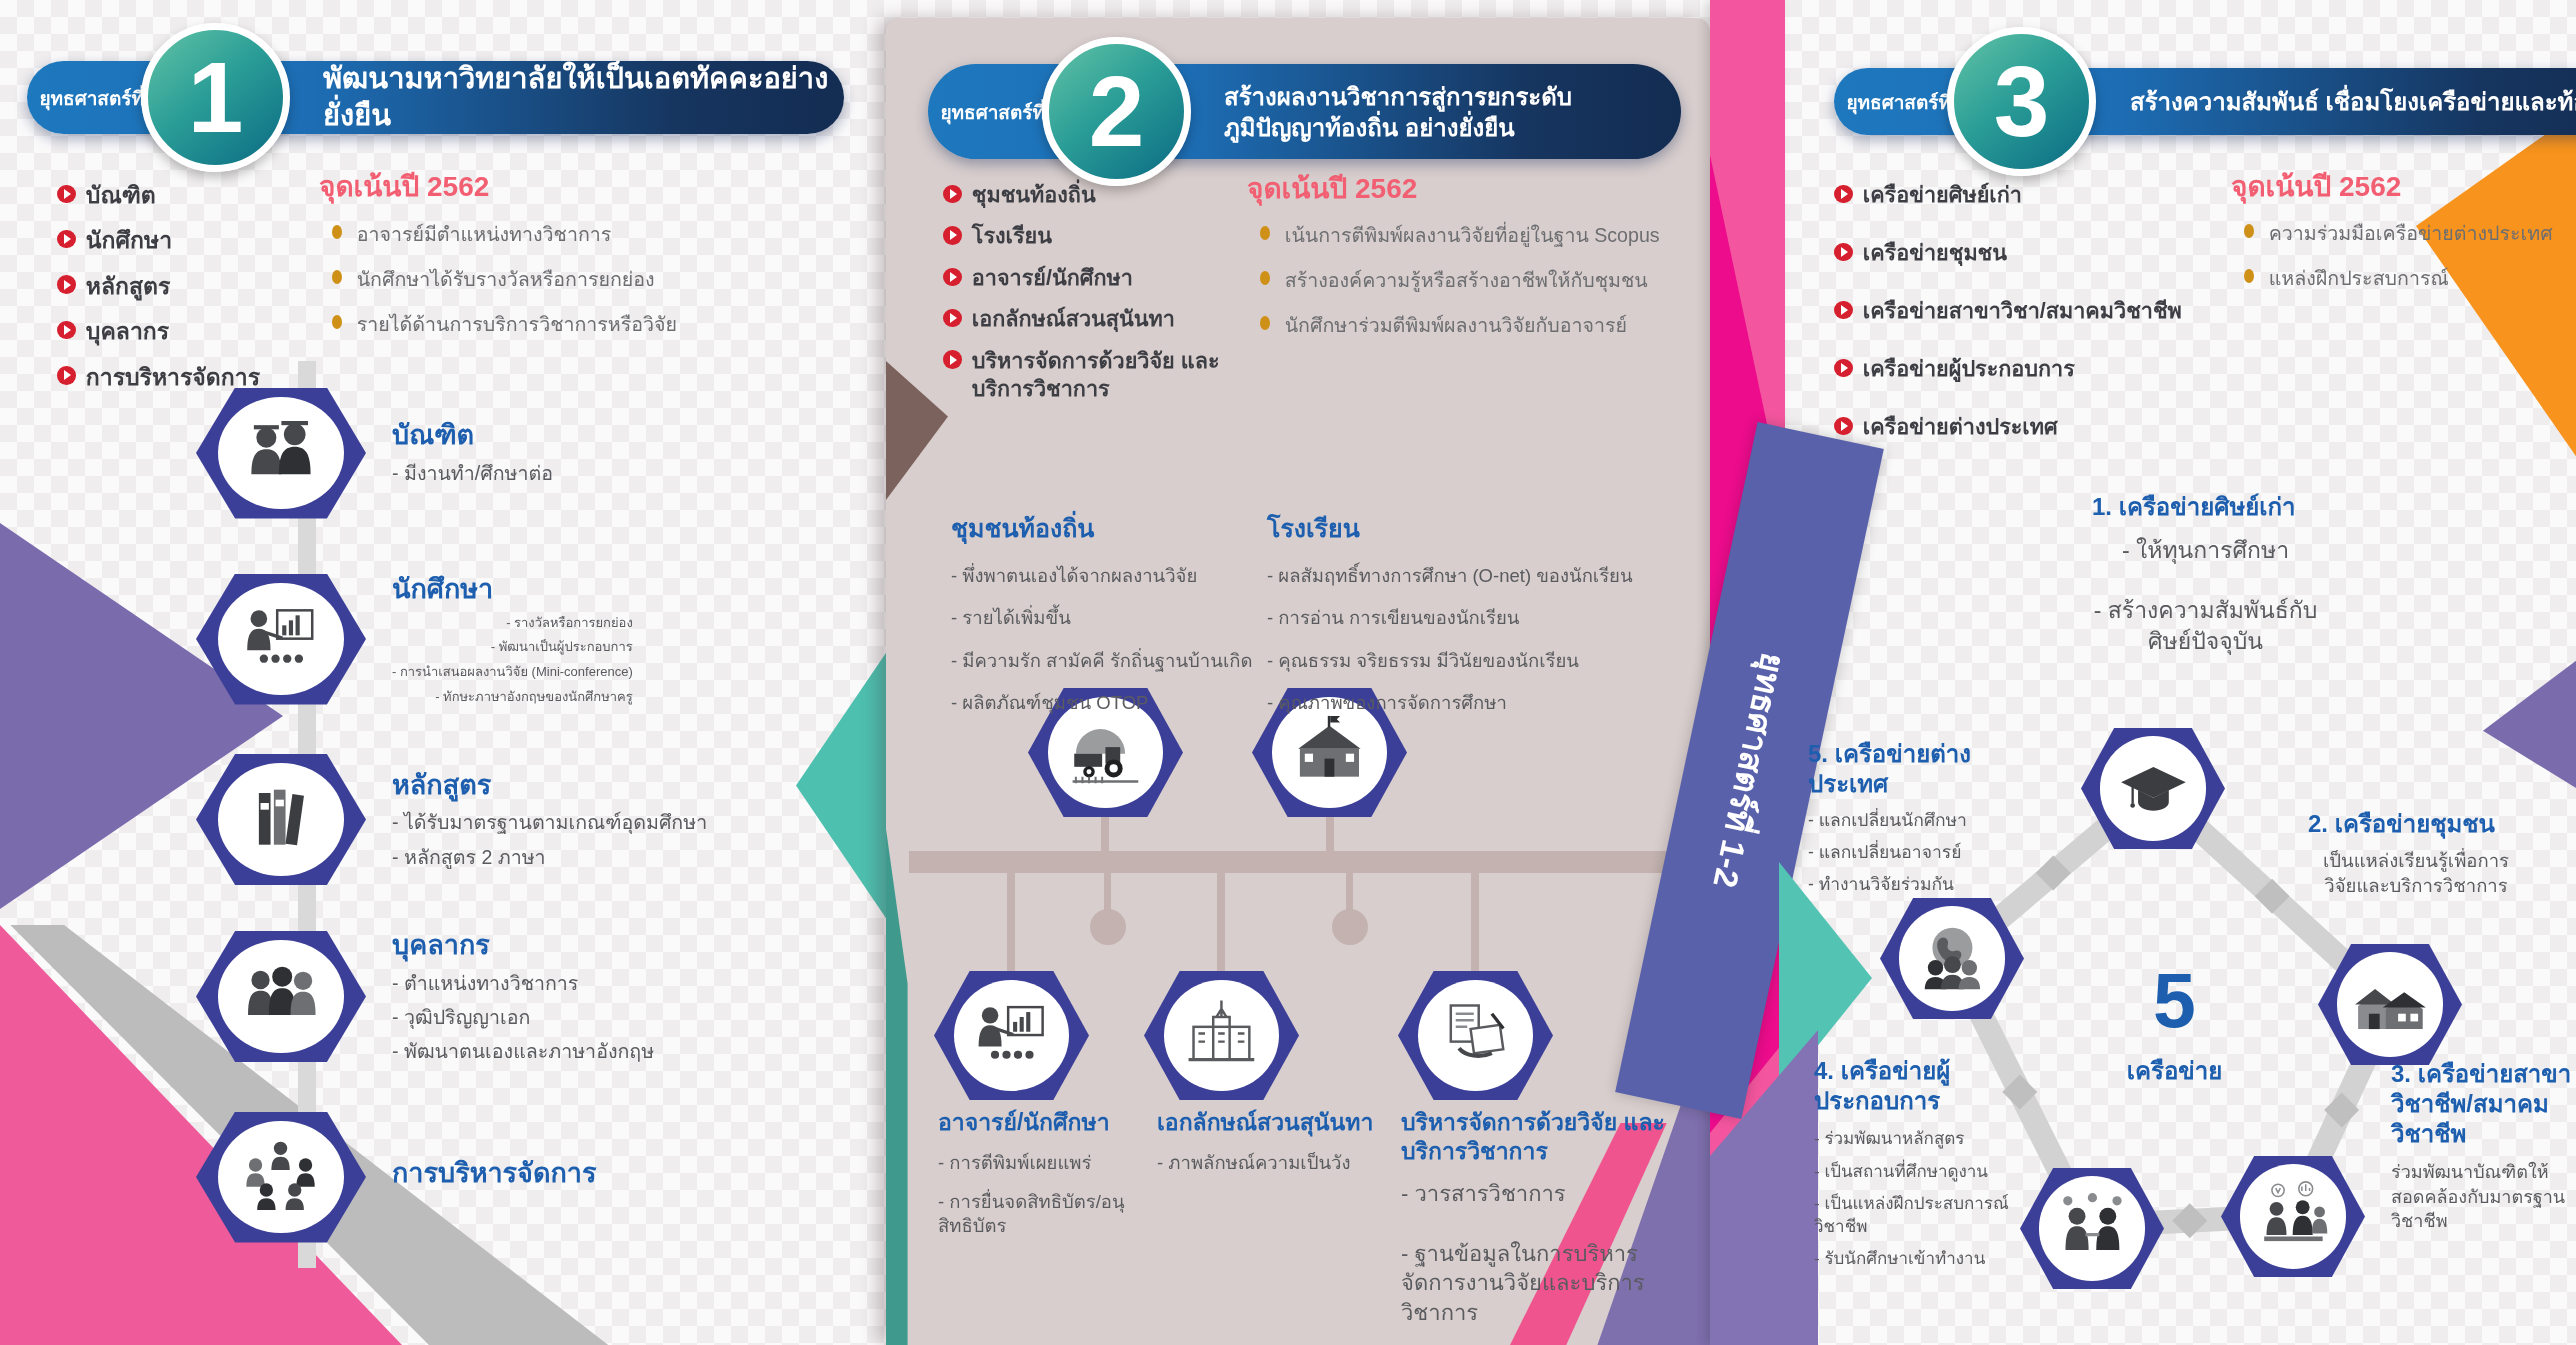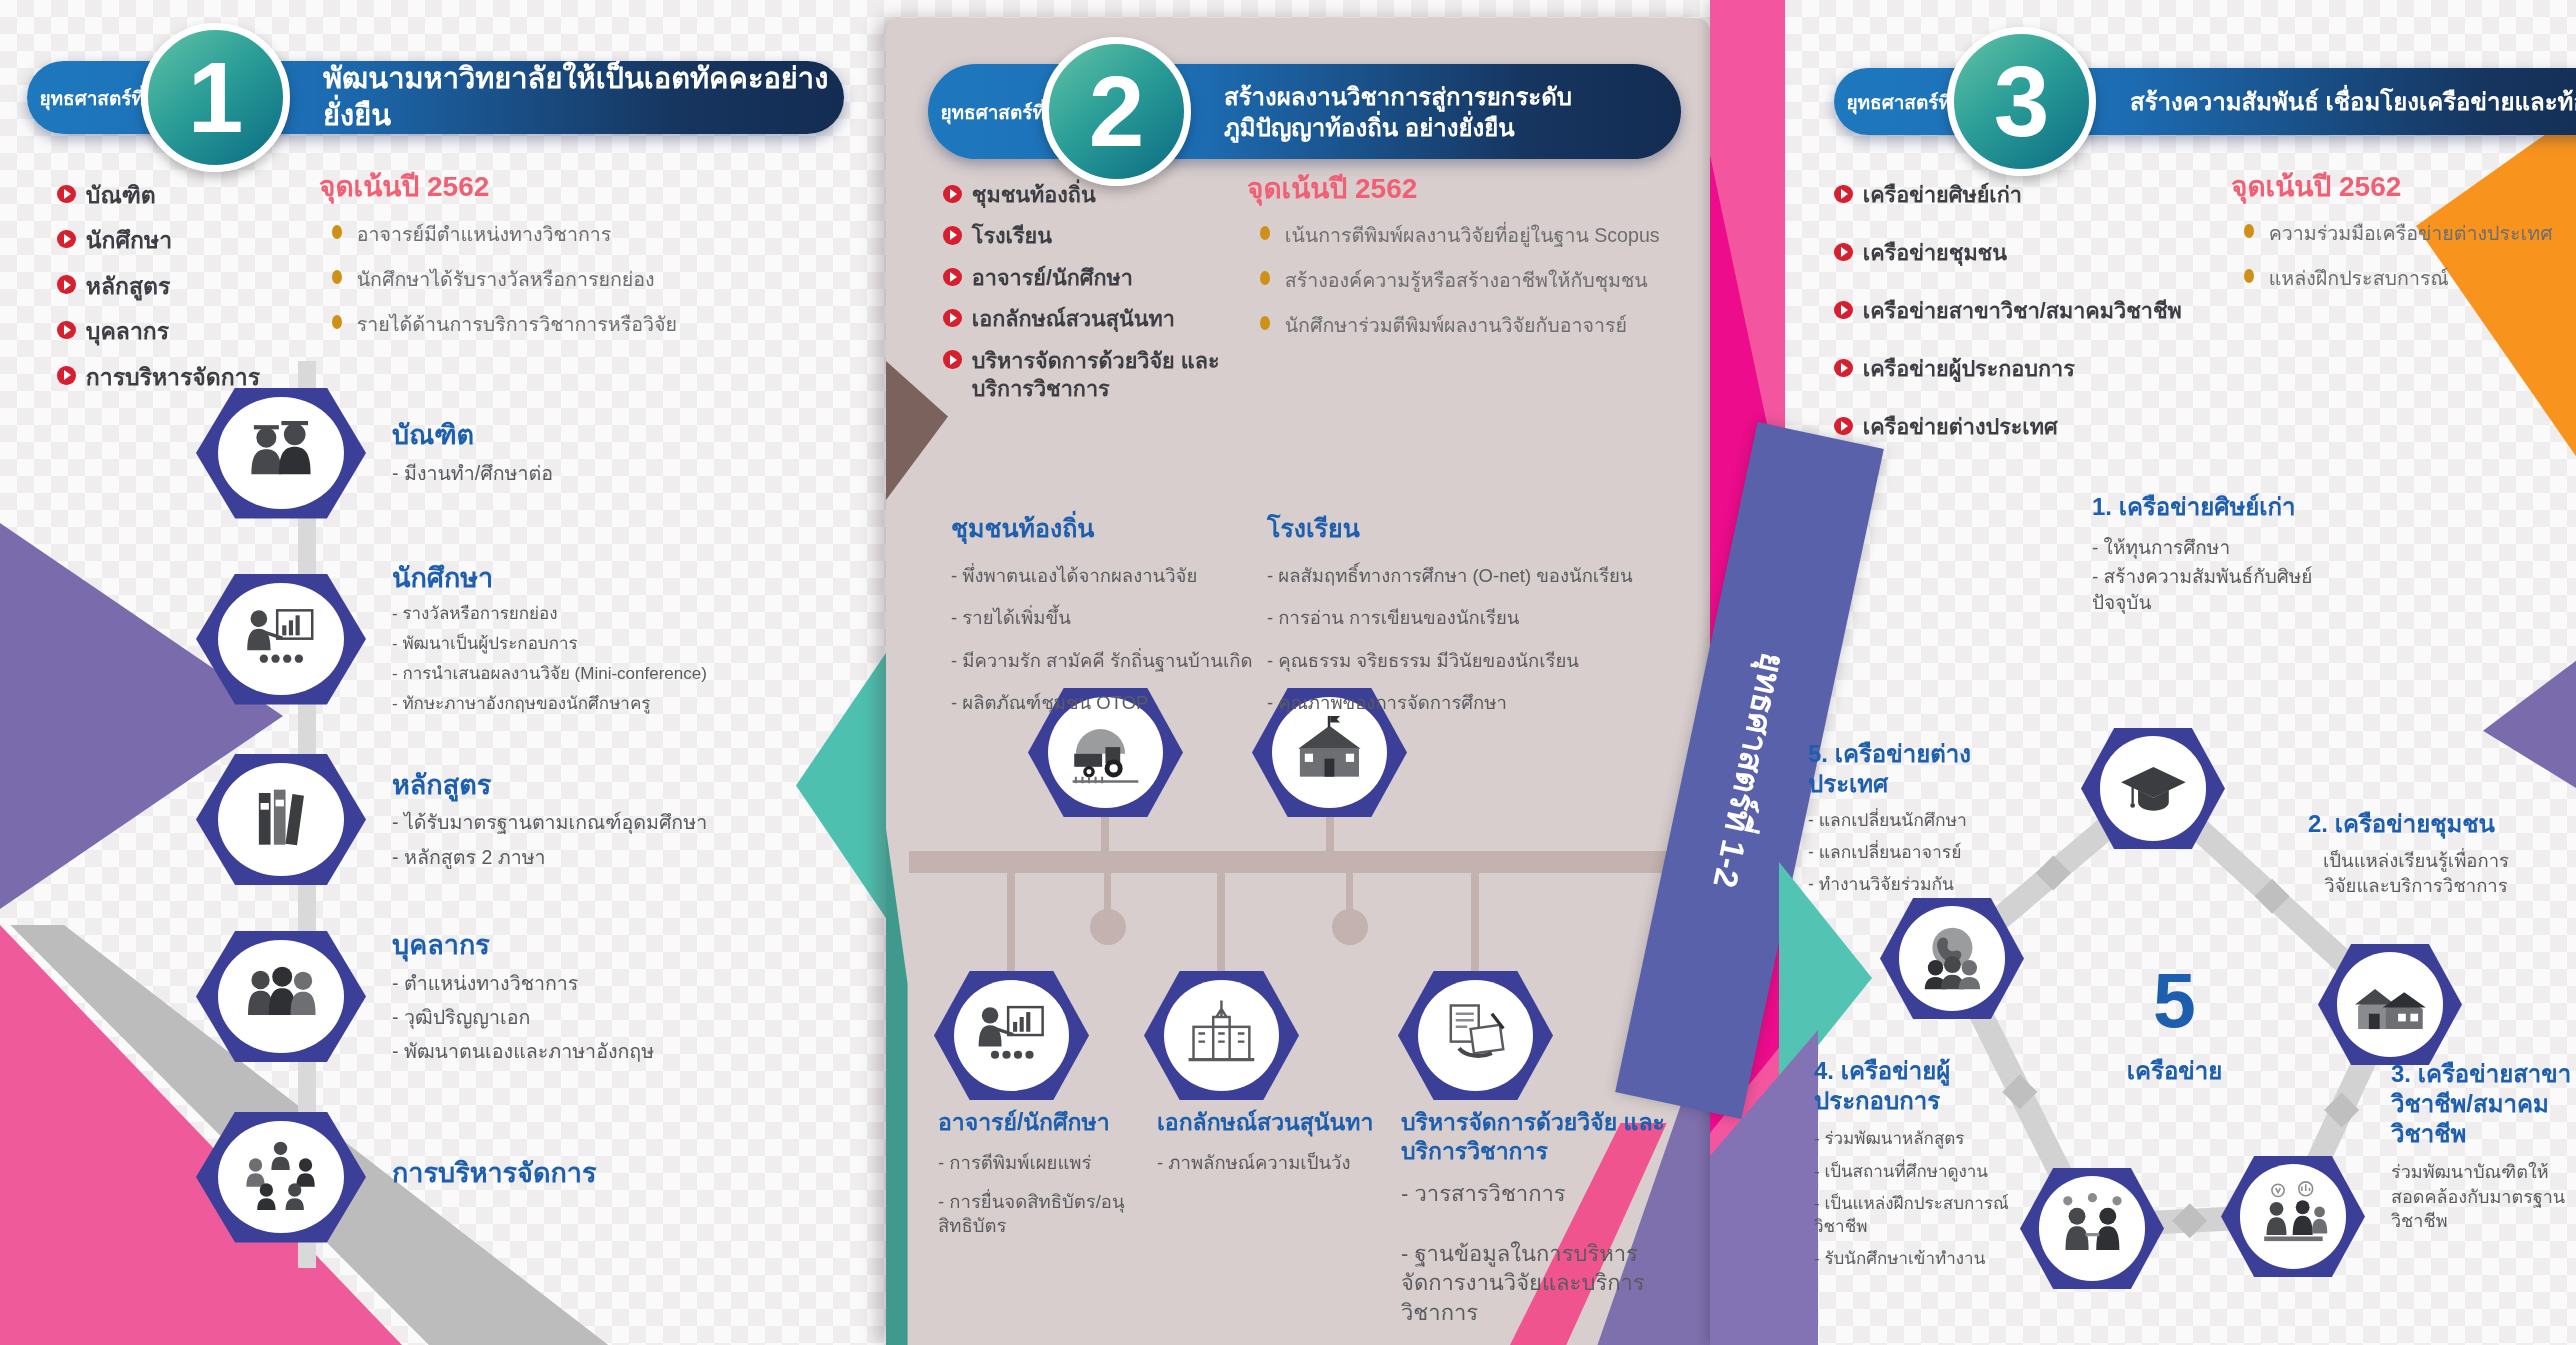--- a/index.html
+++ b/index.html
@@ -309,21 +309,21 @@
     <div class="tl-row" style="left:196px;top:554px;width:670px;height:170px;">
       <div class="hex" style="width:170px;height:131px;flex:0 0 auto;">
           <div class="disc">
             <svg viewBox="0 0 180.688 162.266" width="93" height="84">
               <use href="#i-present"></use>
             </svg>
           </div>
         </div>
       <div>
           <div class="blue-h" style="font-size:27px;margin-bottom:7.2px;">นักศึกษา</div>
-        <div class="dash-list" style="font-size:17px;gap:7.2px;">
+        <div class="dash-list" style="font-size:13px;gap:7.2px;align-items:flex-end;">
           <div>- รางวัลหรือการยกย่อง</div>
           <div>- พัฒนาเป็นผู้ประกอบการ</div>
           <div>- การนำเสนอผลงานวิจัย (Mini-conference)</div>
           <div>- ทักษะภาษาอังกฤษของนักศึกษาครู</div>
           </div>
         </div>
     </div>
     <div class="tl-row" style="left:196px;top:737px;width:670px;height:165px;">
       <div class="hex" style="width:170px;height:131px;flex:0 0 auto;">
           <div class="disc">
@@ -618,21 +618,21 @@
             <use href="#i-intl"></use>
           </svg>
         </div>
       </div>
 
     <div class="center-num" style="left:2123px;top:956px;width:103px;font-size:77px;"><span>5</span></div>
     <div class="center-num" style="left:2092px;top:1051px;width:165px;font-size:24px;"><span>เครือข่าย</span></div>
 
     <div class="net-label" style="left:2092px;top:492px;width:247px;">
       <div class="blue-h">1. เครือข่ายศิษย์เก่า</div>
-      <div class="dash-list" style="font-size:19px;gap:3px;margin-top:13.4px;max-width:227px;">
+      <div class="dash-list" style="font-size:23px;gap:29px;margin-top:13.4px;max-width:227px;text-align:center;">
         <div>- ให้ทุนการศึกษา</div>
         <div>- สร้างความสัมพันธ์กับศิษย์ปัจจุบัน</div>
         </div>
     </div>
     <div class="net-label" style="left:2308px;top:809px;width:216px;">
       <div class="blue-h">2. เครือข่ายชุมชน</div>
       <div class="dash-list" style="font-size:18.5px;gap:5.2px;margin-top:10.3px;text-align:center;">
         <div>เป็นแหล่งเรียนรู้เพื่อการวิจัยและบริการวิชาการ</div>
         </div>
     </div>

